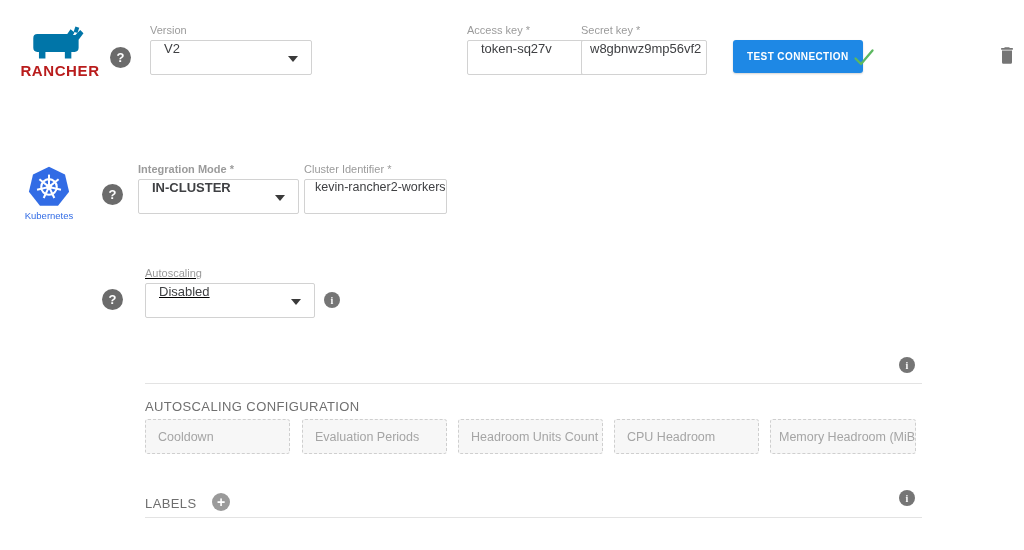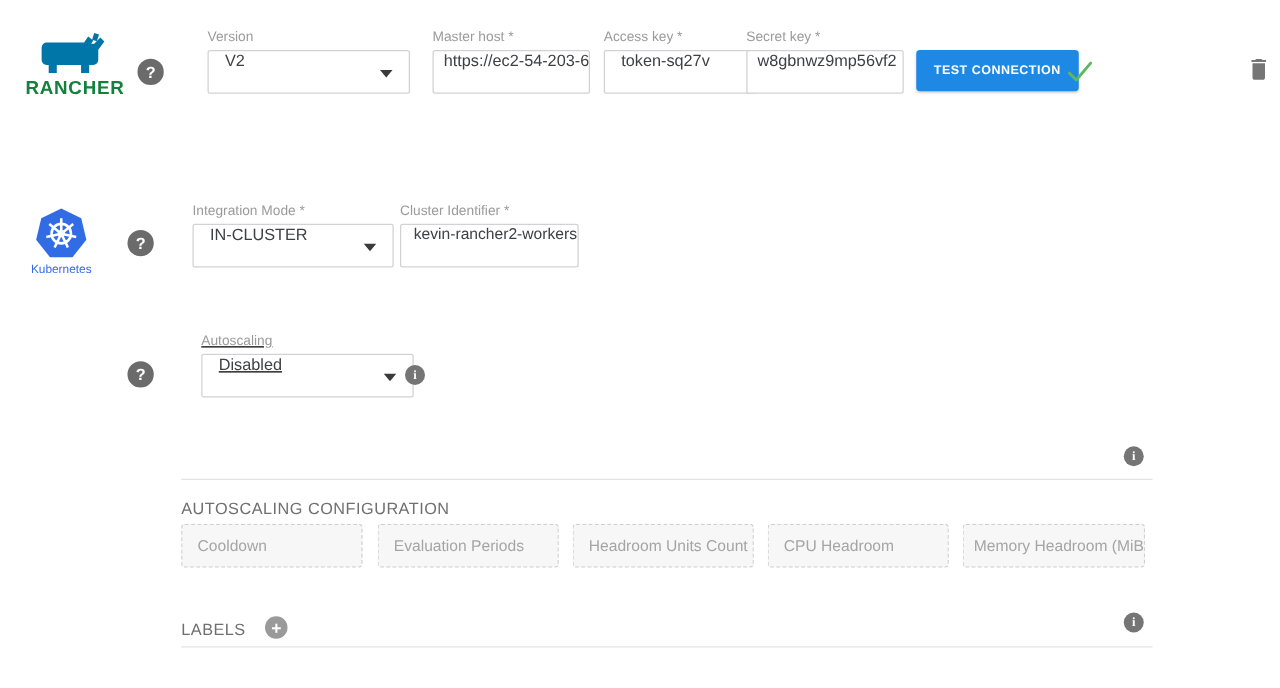--- a/index.html
+++ b/index.html
@@ -3,57 +3,57 @@
 <meta charset="utf-8">
 <style>
   * { box-sizing: border-box; margin: 0; padding: 0; }
   html, body { width: 1024px; height: 550px; background: #ffffff; overflow: hidden; }
   body { font-family: "Liberation Sans", sans-serif; }
   .page { position: relative; width: 1024px; height: 550px; background: #fff; }
 
   
   .rancher-logo { position: absolute; left: 12px; top: 26px; width: 96px; text-align: center; }
   .rancher-logo svg { display: block; margin: 0 auto; }
-  .rancher-text { font-size: 15px; font-weight: bold; color: #15803d; letter-spacing: 0.6px; margin-top: 2px; }
+  .rancher-text { font-size: 15px; font-weight: bold; color: #b91c1c; letter-spacing: 0.6px; margin-top: 2px; }
 
   .k8s-logo { position: absolute; left: 18px; top: 166px; width: 62px; text-align: center; }
   .k8s-logo svg { display: block; margin: 0 auto; }
   .k8s-text { font-size: 9.5px; color: #326ce5; margin-top: 3px; }
 
   
   .circle-icon { position: absolute; border-radius: 50%; color: #fff; display: flex; align-items: center; justify-content: center; }
   .help { width: 21px; height: 21px; background: #6b6b6b; font-size: 13px; font-weight: bold; }
   .info { width: 16px; height: 16px; background: #757575; font-size: 10px; font-weight: bold; font-family: "Liberation Serif", serif; }
   .plus { width: 18px; height: 18px; background: #9a9a9a; font-size: 14px; font-weight: bold; }
 
   .help-1 { left: 110px; top: 47px; }
   .help-2 { left: 102px; top: 184px; }
   .help-3 { left: 102px; top: 289px; }
   .info-1 { left: 324px; top: 292px; }
   .info-a { left: 899px; top: 357px; }
   .info-b { left: 899px; top: 490px; }
   .plus-labels { left: 212px; top: 493px; }
 
   
-  .fgroup { position: absolute; margin-left: 16px; }
+  .fgroup { position: absolute; }
   .flabel { font-size: 11px; color: #9b9b9b; margin-bottom: 4px; white-space: nowrap; }
   .fbox { height: 35px; border: 1px solid #d2d2d2; border-radius: 2px; background: #fff;
           display: flex; padding: 0 13px; font-size: 13px; color: #3f4043;
           white-space: nowrap; overflow: hidden; position: relative; }
   .fbox.select { cursor: pointer; }
   .caret { position: absolute; right: 13px; top: 50%; margin-top: -2px; width: 0; height: 0;
            border-left: 5px solid transparent; border-right: 5px solid transparent; border-top: 6px solid #3a3a3a; }
 
   .fg-version      { left: 150px; top: 24px;  width: 162px; }
   .fg-master       { left: 330px; top: 24px;  width: 126px; }
   .fg-master .fbox { padding: 0 8px; }
   .fg-access       { left: 467px; top: 24px;  width: 122px; }
   .fg-secret       { left: 581px; top: 24px;  width: 126px; }
   .fg-secret .fbox { padding: 0 8px; }
-  .fg-integration  { left: 138px; top: 163px; width: 161px; }
+  .fg-integration  { left: 138px; top: 163px; width: 161px; font-weight: bold; }
   .fg-cluster      { left: 304px; top: 163px; width: 143px; }
   .fg-cluster .fbox{ padding: 0 10px; font-size: 12.5px; }
   .fg-autoscaling  { left: 145px; top: 267px; width: 170px; text-decoration: underline; }
 
   
   .test-btn { position: absolute; left: 733px; top: 40px; height: 33px; padding: 0 14px;
               background: #1e88e5; color: #fff; border: none; border-radius: 3px;
               font-family: "Liberation Sans", sans-serif; font-size: 10px; font-weight: bold;
               letter-spacing: 0.4px; cursor: pointer; box-shadow: 0 1px 2px rgba(0,0,0,0.18); }
   .check-icon { position: absolute; left: 851px; top: 45px; }
@@ -95,26 +95,20 @@
   </div>
 
   <div class="fgroup fg-version">
     <div class="flabel">Version</div>
     <div class="fbox select">
       <span>V2</span>
       <span class="caret"></span>
     </div>
   </div>
 
-  <div class="fgroup fg-master">
-    <div class="flabel">Master host *</div>
-    <div class="fbox">
-      <span>https://ec2-54-203-6</span>
-    </div>
-  </div>
 
   <div class="fgroup fg-access">
     <div class="flabel">Access key *</div>
     <div class="fbox">
       <span>token-sq27v</span>
     </div>
   </div>
 
   <div class="fgroup fg-secret">
     <div class="flabel">Secret key *</div>

